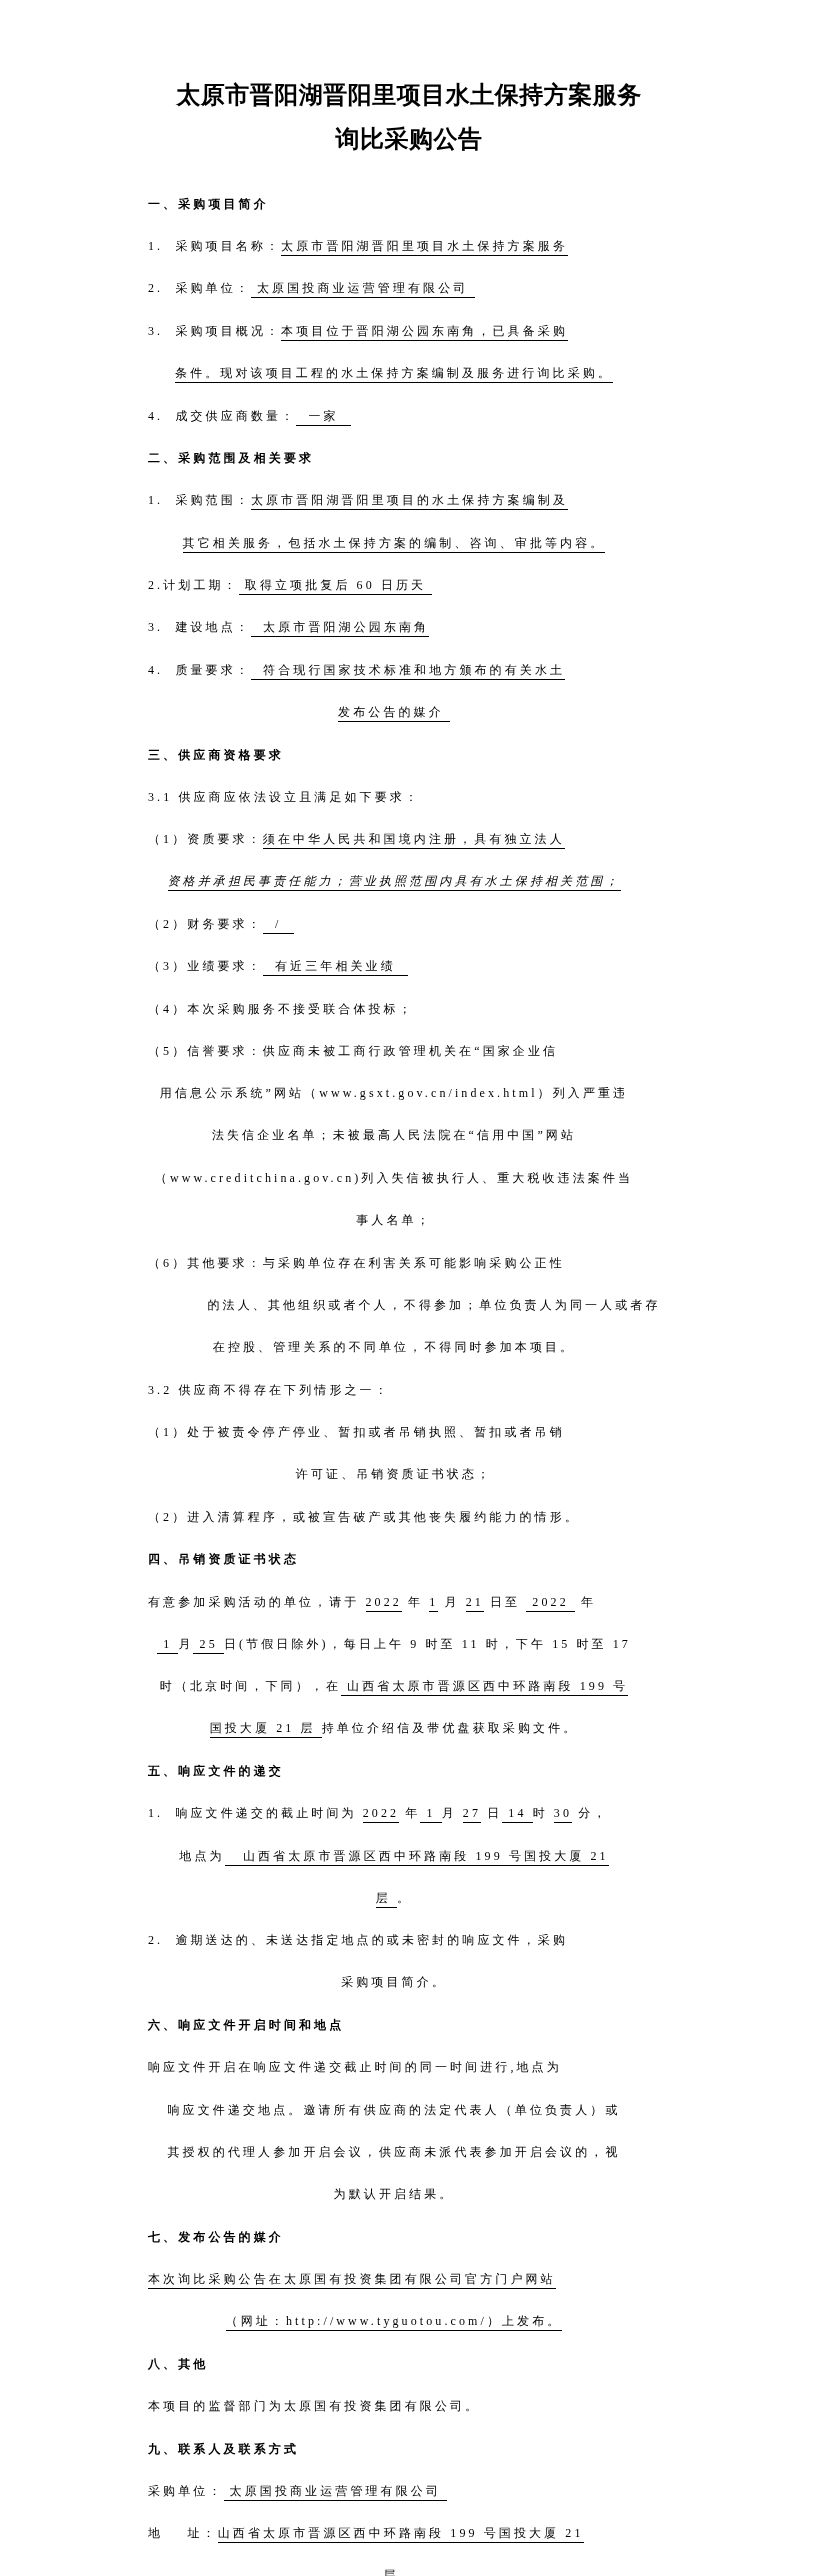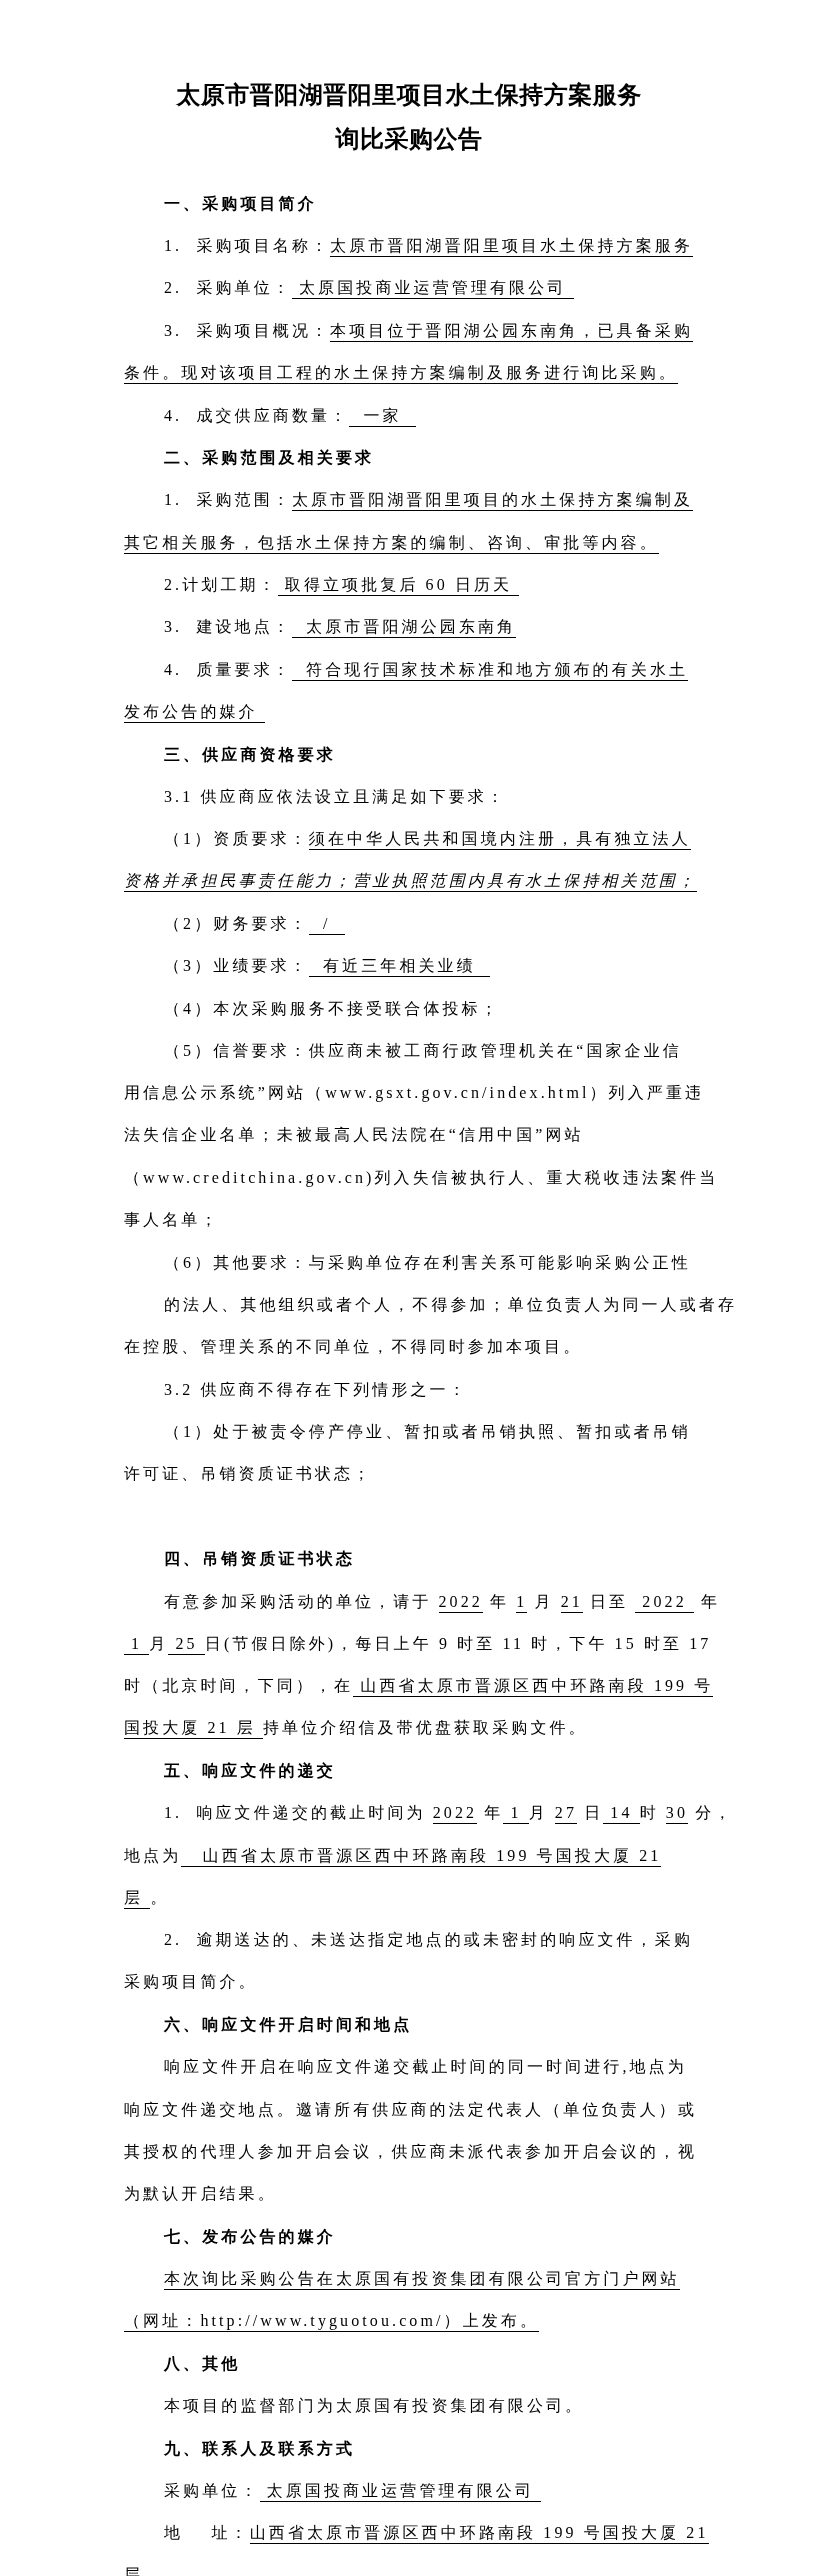--- a/index.html
+++ b/index.html
@@ -12,25 +12,25 @@
     width: 818px;
     height: 2752px;
     margin: 0 auto;
     background: #ffffff;
     color: #000000;
     font-family: "Liberation Serif", "DejaVu Serif", serif;
     overflow: hidden;
   }
   .line {
     position: absolute;
-    left: 124px;
+    left: 108px;
     width: 572px;
     height: 42px;
     line-height: 42px;
-    font-size: 16px;
+    font-size: 12px;
     letter-spacing: 3.1px;
     white-space: pre;
     font-weight: 400;
   }
   .line.title {
     left: 0;
     width: 818px;
     text-align: center;
     font-size: 24px;
     letter-spacing: 0.5px;
@@ -38,20 +38,21 @@
   }
   .line.heading {
     font-weight: 700;
     padding-left: 40px;
   }
   .line.first {
     padding-left: 40px;
   }
   .line.cont {
     padding-left: 0;
+    text-align: center;
   }
   .seg { display: inline; }
   .seg.u {
     border-bottom: 1.5px solid #000000;
     padding-bottom: 2.1px;
   }
 </style>
 </head>
 <body>
 
@@ -82,20 +83,21 @@
     <div class="line cont" style="top: 1072px;"><span class="seg">用信息公示系统”网站（www.gsxt.gov.cn/index.html）列入严重违</span></div>
     <div class="line cont" style="top: 1114px;"><span class="seg">法失信企业名单；未被最高人民法院在“信用中国”网站</span></div>
     <div class="line cont" style="top: 1157px;"><span class="seg">（www.creditchina.gov.cn)列入失信被执行人、重大税收违法案件当</span></div>
     <div class="line cont" style="top: 1199px;"><span class="seg">事人名单；</span></div>
     <div class="line first" style="top: 1242px;"><span class="seg">（6）其他要求：与采购单位存在利害关系可能影响采购公正性</span></div>
     <div class="line cont" style="top: 1284px; margin-left: 40px;"><span class="seg">的法人、其他组织或者个人，不得参加；单位负责人为同一人或者存</span></div>
     <div class="line cont" style="top: 1326px;"><span class="seg">在控股、管理关系的不同单位，不得同时参加本项目。</span></div>
     <div class="line first" style="top: 1369px;"><span class="seg">3.2 供应商不得存在下列情形之一：</span></div>
     <div class="line first" style="top: 1411px;"><span class="seg">（1）处于被责令停产停业、暂扣或者吊销执照、暂扣或者吊销</span></div>
     <div class="line cont" style="top: 1453px;"><span class="seg">许可证、吊销资质证书状态；</span></div>
+    <div class="line first" style="top: 1496px;"><span class="seg">（2）进入清算程序，或被宣告破产或其他丧失履约能力的情形。</span></div>
     <div class="line heading" style="top: 1538px;"><span class="seg">四、吊销资质证书状态</span></div>
     <div class="line first" style="top: 1581px;"><span class="seg">有意参加采购活动的单位，请于 </span><span class="seg u">2022</span><span class="seg"> 年 </span><span class="seg u">1</span><span class="seg"> 月 </span><span class="seg u">21</span><span class="seg"> 日至 </span><span class="seg u"> 2022 </span><span class="seg"> 年</span></div>
     <div class="line cont" style="top: 1623px;"><span class="seg u"> 1 </span><span class="seg">月</span><span class="seg u"> 25 </span><span class="seg">日(节假日除外)，每日上午 9 时至 11 时，下午 15 时至 17</span></div>
     <div class="line cont" style="top: 1665px;"><span class="seg">时（北京时间，下同），在</span><span class="seg u"> 山西省太原市晋源区西中环路南段 199 号</span></div>
     <div class="line cont" style="top: 1707px;"><span class="seg u">国投大厦 21 层 </span><span class="seg">持单位介绍信及带优盘获取采购文件。</span></div>
     <div class="line heading" style="top: 1750px;"><span class="seg">五、响应文件的递交</span></div>
     <div class="line first" style="top: 1792px;"><span class="seg">1.  响应文件递交的截止时间为 </span><span class="seg u">2022</span><span class="seg"> 年</span><span class="seg u"> 1 </span><span class="seg">月 </span><span class="seg u">27</span><span class="seg"> 日</span><span class="seg u"> 14 </span><span class="seg">时 </span><span class="seg u">30</span><span class="seg"> 分，</span></div>
     <div class="line cont" style="top: 1835px;"><span class="seg">地点为</span><span class="seg u">   山西省太原市晋源区西中环路南段 199 号国投大厦 21</span></div>
     <div class="line cont" style="top: 1877px;"><span class="seg u">层 </span><span class="seg">。</span></div>
     <div class="line first" style="top: 1919px;"><span class="seg">2.  逾期送达的、未送达指定地点的或未密封的响应文件，采购</span></div>

